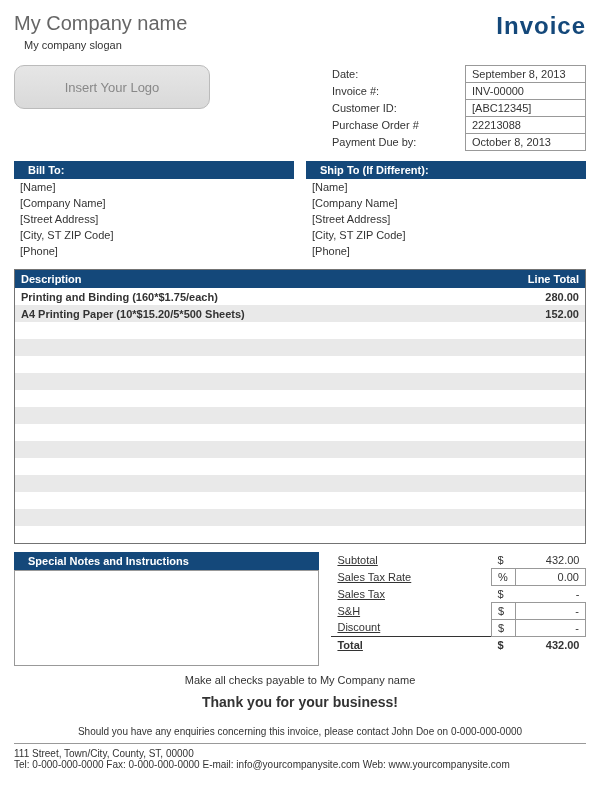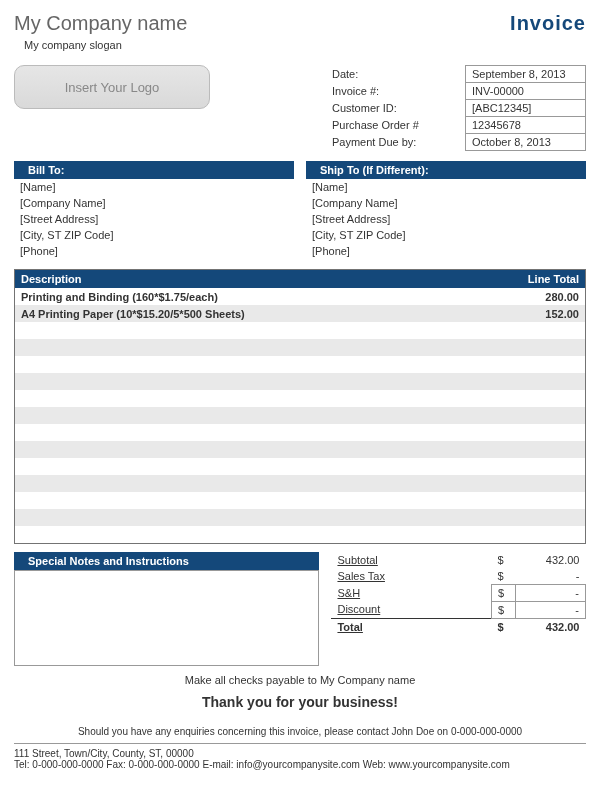--- a/index.html
+++ b/index.html
@@ -1,20 +1,20 @@
 <!DOCTYPE html>
 <html><head>
 <meta charset="utf-8">
 <style>
 * { margin: 0; padding: 0; box-sizing: border-box; }
 body { font-family: Arial, sans-serif; font-size: 11px; color: #333; background: #fff; width: 600px; height: 812px; padding: 12px 14px; }
 .header { display: flex; justify-content: space-between; align-items: flex-start; }
 .company-name { font-size: 20px; color: #666; font-weight: normal; }
 .company-slogan { font-size: 11px; color: #333; margin-left: 10px; margin-top: 4px; }
-.invoice-title { font-size: 20px; font-weight: bold; color: #14487a; letter-spacing: 1px; }
+.invoice-title { font-size: 24px; font-weight: bold; color: #14487a; letter-spacing: 1px; }
 .top-row { display: flex; justify-content: space-between; margin-top: 14px; }
 .logo-box { width: 196px; height: 44px; border: 1px solid #bbb; border-radius: 10px; background: linear-gradient(to bottom, #e6e6e6, #d9d9d9); display: flex; align-items: center; justify-content: center; color: #888; font-size: 13px; }
 .meta-table { border-collapse: collapse; width: 260px; }
 .meta-table td { padding: 2px 6px; font-size: 11px; }
 .meta-table td.val { border: 1px solid #999; width: 120px; }
 .section-hdr { background: #14487a; color: #fff; font-weight: bold; padding: 3px 14px; font-size: 11px; }
 .two-col { display: flex; gap: 12px; margin-top: 10px; }
 .col { flex: 1; }
 .addr-line { padding: 2px 6px; font-size: 11px; color: #333; }
 .line-items { width: 100%; border-collapse: collapse; margin-top: 10px; border: 1px solid #737373; }
@@ -63,21 +63,21 @@
     <tr>
           <td>Invoice #:</td>
           <td class="val">INV-00000</td>
         </tr>
     <tr>
           <td>Customer ID:</td>
           <td class="val">[ABC12345]</td>
         </tr>
     <tr>
           <td>Purchase Order #</td>
-          <td class="val">12345678</td>
+          <td class="val">22213088</td>
         </tr>
     <tr>
           <td>Payment Due by:</td>
           <td class="val">October 8, 2013</td>
         </tr>
   </tbody>
     </table>
 </div>
 
 <div class="two-col">
@@ -176,20 +176,25 @@
     <div class="notes-content"></div>
   </div>
   <div class="totals">
     <table>
       <tbody>
           <tr>
             <td class="lbl">Subtotal</td>
             <td class="cur">$</td>
             <td class="amt">432.00</td>
           </tr>
+      <tr class="bordered">
+            <td class="lbl">Sales Tax Rate</td>
+            <td class="cur">%</td>
+            <td class="amt">0.00</td>
+          </tr>
       <tr>
             <td class="lbl">Sales Tax</td>
             <td class="cur">$</td>
             <td class="amt">-</td>
           </tr>
       <tr class="bordered">
             <td class="lbl">S&amp;H</td>
             <td class="cur">$</td>
             <td class="amt">-</td>
           </tr>

